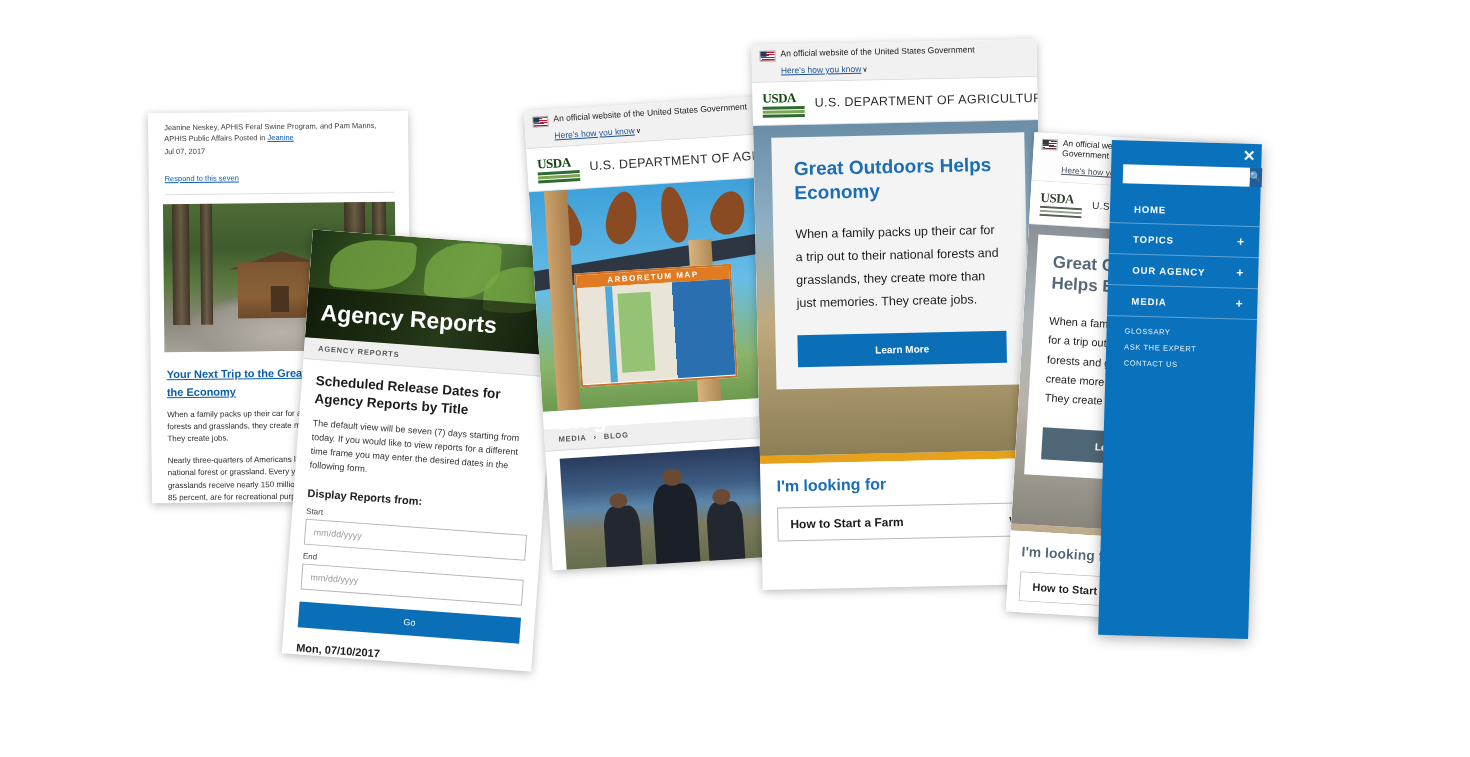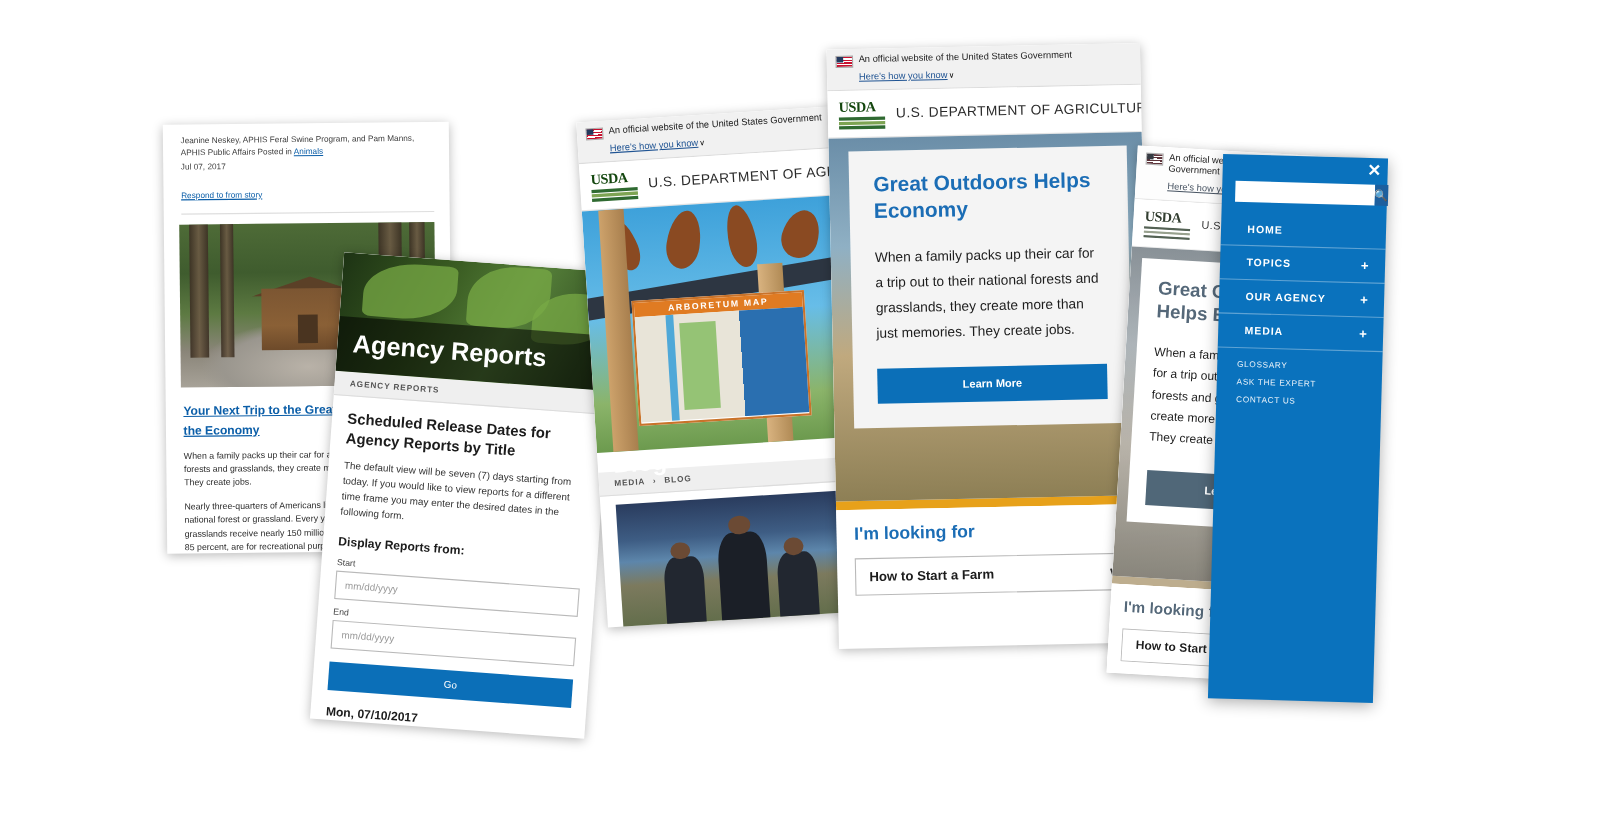--- a/index.html
+++ b/index.html
@@ -269,25 +269,25 @@
 </style>
 </head>
 <body>
 
 <div id="stage">
 
   <div class="card" id="card-blog">
     <div style="padding:10px 14px 0 16px;">
       <div class="byline">
         <span>Jeanine Neskey, APHIS Feral Swine Program, and Pam Manns, APHIS Public Affairs Posted in</span>
-        <a class="link">Animals</a>
+        <a class="link">Jeanine</a>
       </div>
       <div class="byline" style="margin-top:2px;">Jul 07, 2017</div>
       <div style="margin-top:9px;">
-        <a class="link" style="font-size:7.5px;">Respond to from story</a>
+        <a class="link" style="font-size:7.5px;">Respond to this seven</a>
       </div>
       <hr class="rule">
     </div>
 
     <div class="photo photo-cabin" style="margin:0 14px; height:148px;">
       <div class="trunk" style="left:4%;  width:7%;"></div>
       <div class="trunk" style="left:16%; width:5%;"></div>
       <div class="trunk" style="left:78%; width:9%;"></div>
       <div class="trunk" style="left:90%; width:6%;"></div>
       <div class="roof"></div>

